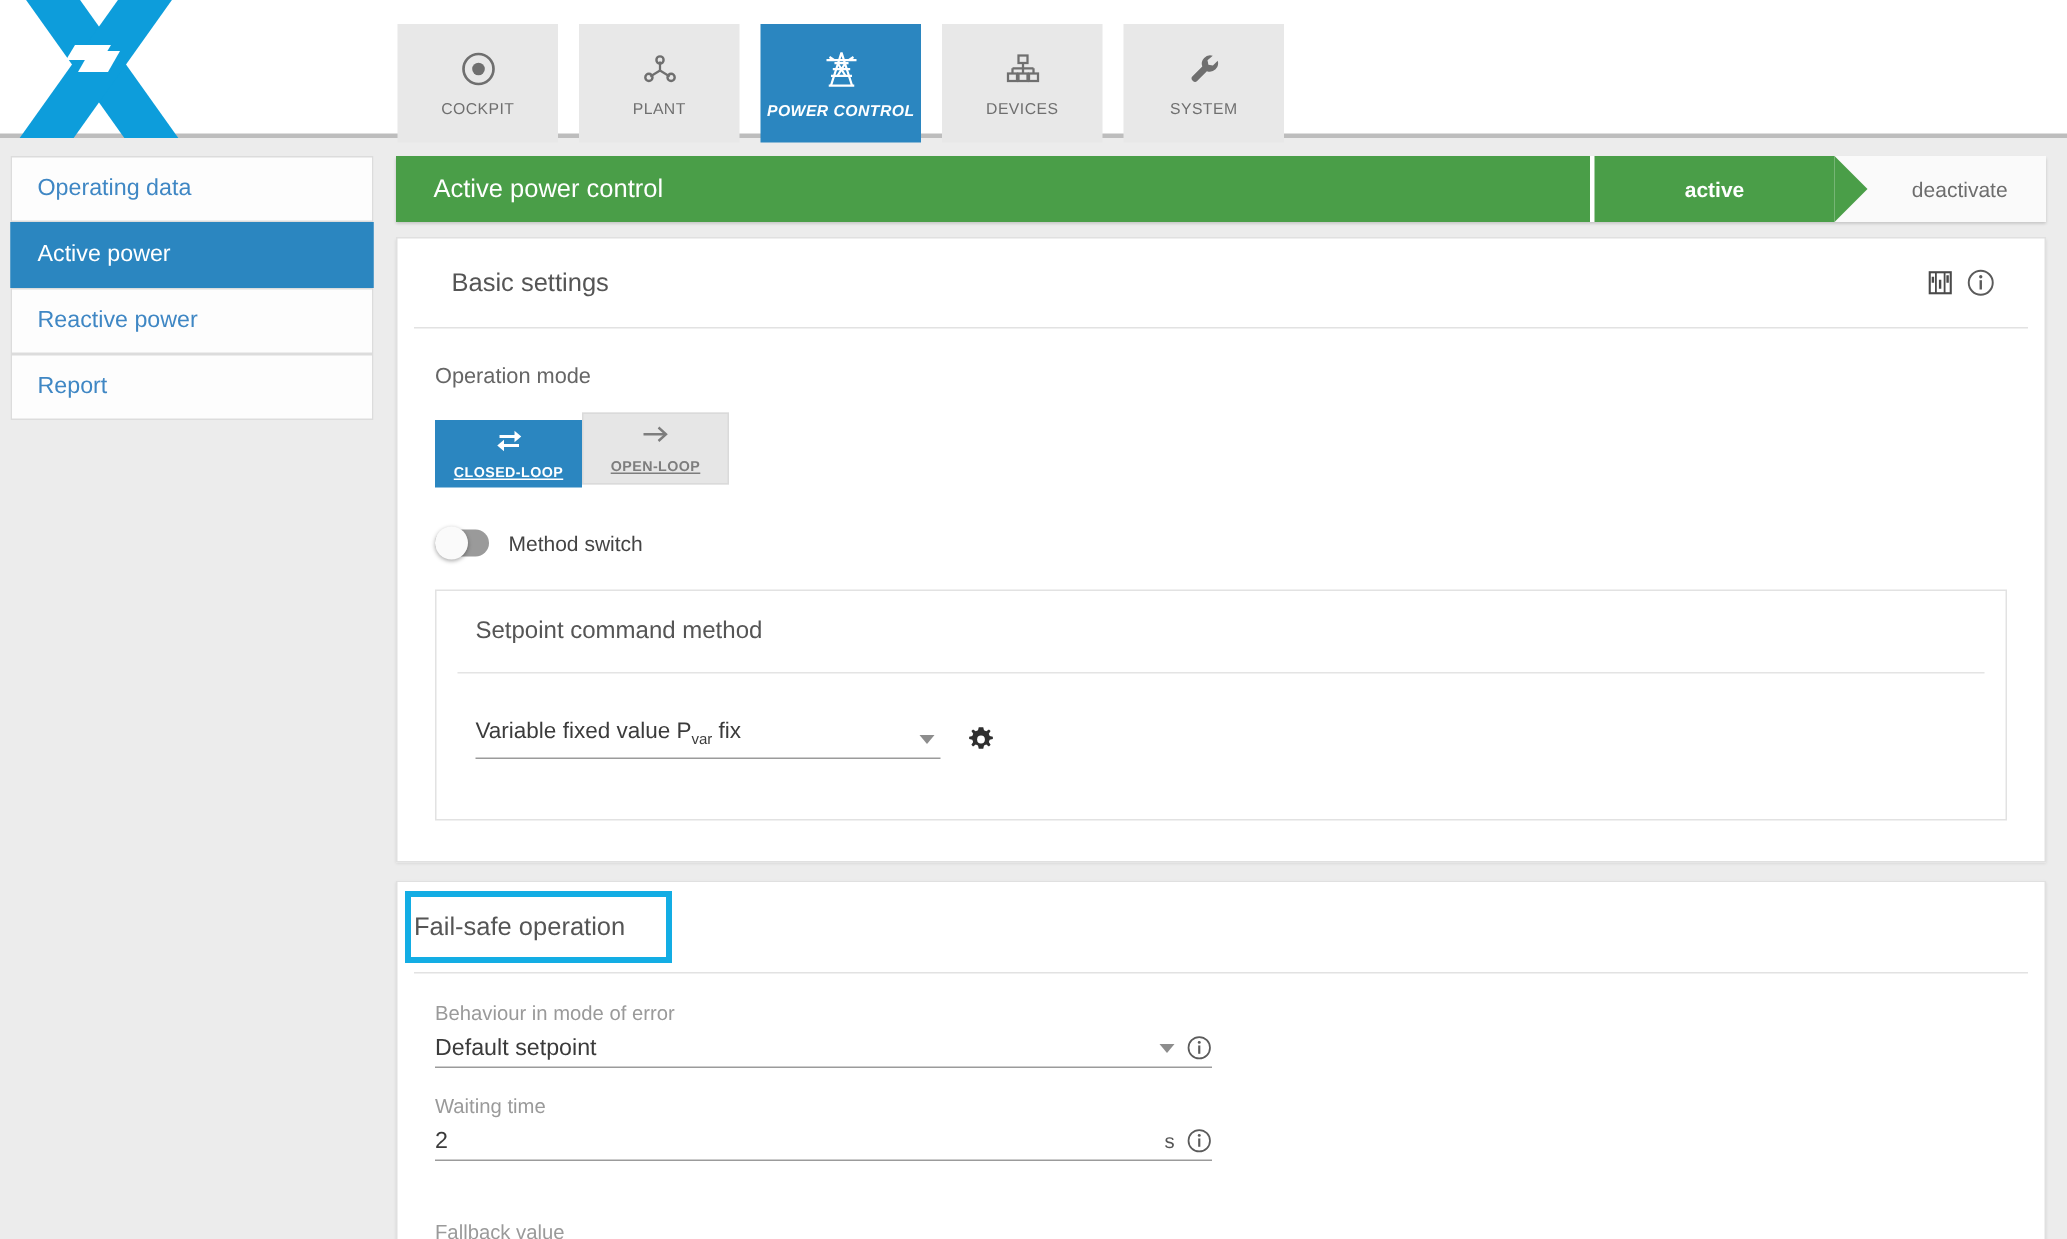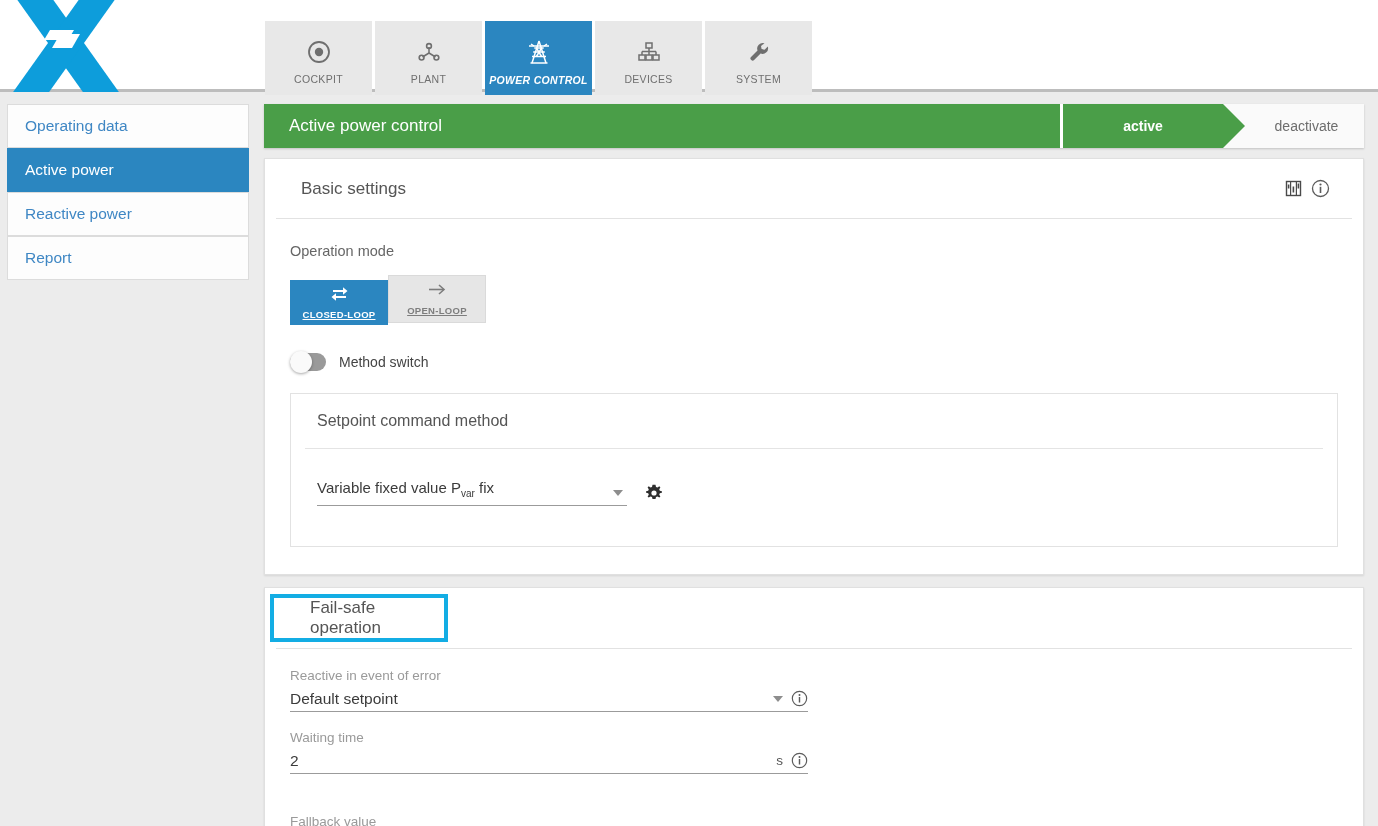--- a/index.html
+++ b/index.html
@@ -29,23 +29,23 @@
     width: 120px;
     height: 92px;
     overflow: hidden;
   }
   .logo svg { position: absolute; left: -6px; top: -26px; }
 
   .navtabs {
     position: absolute;
     left: 265px; top: 10px;
     display: flex;
-    gap: 3px;
+    gap: 14px;
     height: 92px;
-    align-items: flex-end;
+    align-items: center;
   }
   .navtab {
     width: 107px;
     height: 81px;
     background: #e8e8e8;
     display: flex;
     flex-direction: column;
     align-items: center;
     justify-content: center;
     gap: 8px;
@@ -279,21 +279,21 @@
   
   .highlight-box {
     position: absolute;
     left: 5px; top: 6px;
     width: 178px;
     height: 48px;
     border: 4px solid #13ade4;
     background: #ffffff;
     display: flex;
     align-items: center;
-    padding-left: 36px;
+    padding-left: 2px;
     font-size: 17px;
     color: #555;
     z-index: 3;
   }
   .fs-headline-rule {
     position: absolute;
     left: 11px; right: 11px;
     top: 60px;
     border-bottom: 1px solid #e2e2e2;
   }
@@ -514,21 +514,21 @@
   <div class="card" id="failsafe-card">
 
     <div class="highlight-box">
       <span>Fail-safe operation</span>
     </div>
     <div class="fs-headline-rule"></div>
 
     <div class="fs-body">
 
       <div class="fs-field">
-        <div class="ff-label">Reactive in event of error</div>
+        <div class="ff-label">Behaviour in mode of error</div>
         <div class="ff-input">
           <span class="fval">Default setpoint</span>
           <span class="ff-right">
             <span class="ff-caret"></span>
             <span class="info-ico">
               <svg width="17" height="17" viewBox="0 0 19 19">
                 <circle cx="9.5" cy="9.5" r="8" fill="none" stroke="currentColor" stroke-width="1.3"></circle>
                 <circle cx="9.5" cy="5.5" r="1.1" fill="currentColor"></circle>
                 <rect x="8.7" y="7.8" width="1.6" height="6.2" fill="currentColor"></rect>
               </svg>

